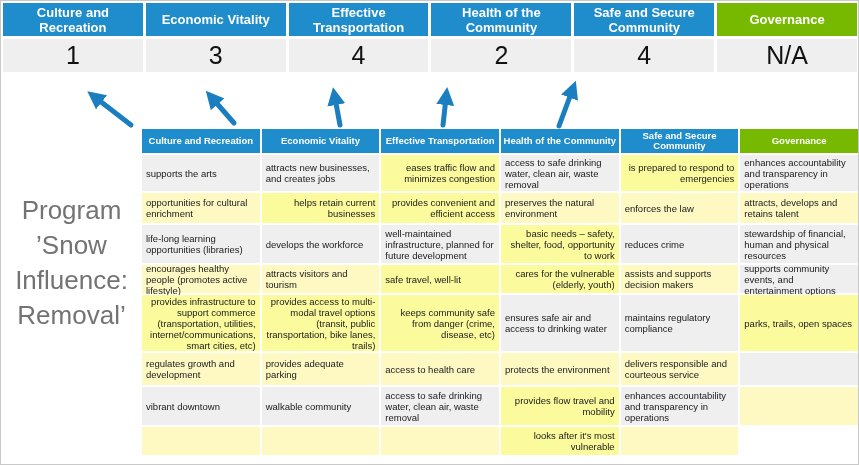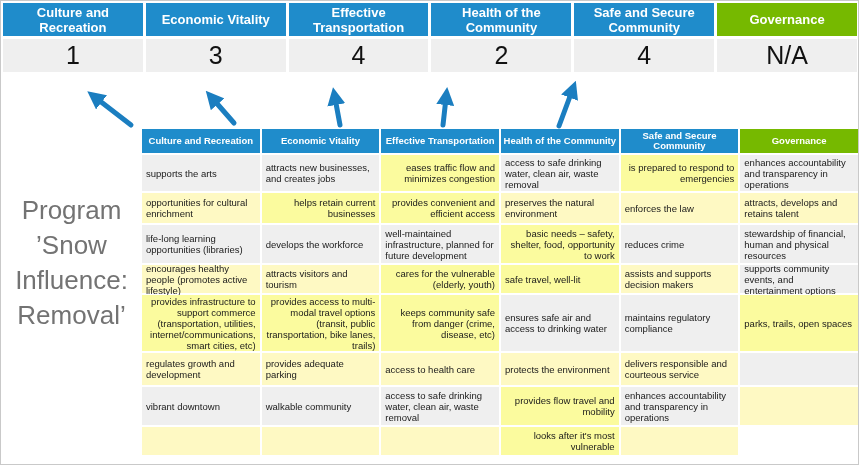--- a/index.html
+++ b/index.html
@@ -102,22 +102,22 @@
       <div class="m-cell plain">enforces the law</div>
       <div class="m-cell plain">attracts, develops and retains talent</div>
       <div class="m-cell stripe">life-long learning opportunities (libraries)</div>
       <div class="m-cell stripe">develops the workforce</div>
       <div class="m-cell stripe">well-maintained infrastructure, planned for future development</div>
       <div class="m-cell hl">basic needs – safety, shelter, food, opportunity to work</div>
       <div class="m-cell stripe">reduces crime</div>
       <div class="m-cell stripe">stewardship of financial, human and physical resources</div>
       <div class="m-cell plain">encourages healthy people (promotes active lifestyle)</div>
       <div class="m-cell plain">attracts visitors and tourism</div>
+      <div class="m-cell hl">safe travel, well-lit</div>
       <div class="m-cell hl">cares for the vulnerable (elderly, youth)</div>
-      <div class="m-cell hl">safe travel, well-lit</div>
       <div class="m-cell plain">assists and supports decision makers</div>
       <div class="m-cell stripe">supports community events, and entertainment options</div>
       <div class="m-cell hl">provides infrastructure to support commerce (transportation, utilities, internet/communications, smart cities, etc)</div>
       <div class="m-cell hl">provides access to multi-modal travel options (transit, public transportation, bike lanes, trails)</div>
       <div class="m-cell hl">keeps community safe from danger (crime, disease, etc)</div>
       <div class="m-cell stripe">ensures safe air and access to drinking water</div>
       <div class="m-cell stripe">maintains regulatory compliance</div>
       <div class="m-cell hl">parks, trails, open spaces</div>
       <div class="m-cell plain">regulates growth and development</div>
       <div class="m-cell plain">provides adequate parking</div>

